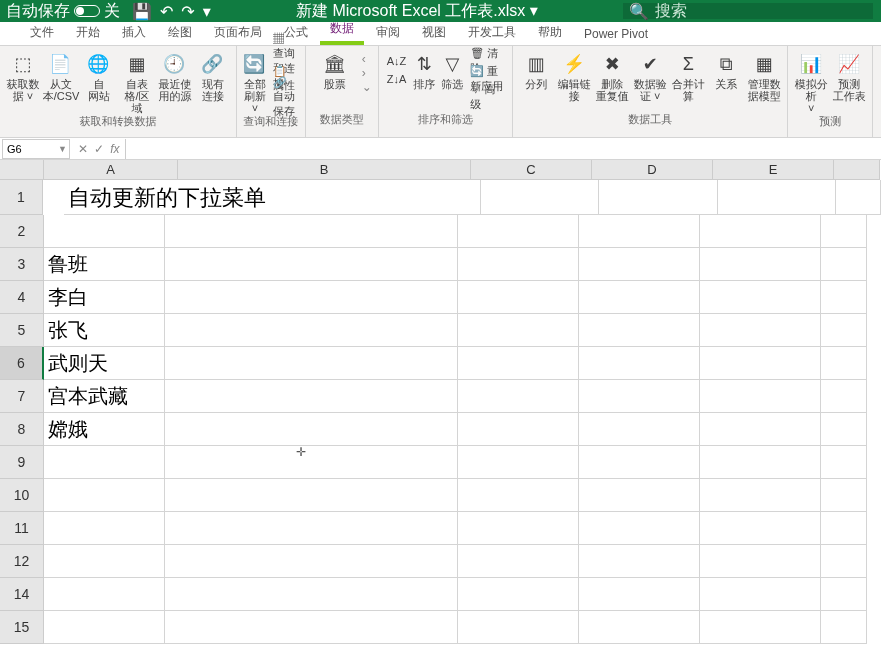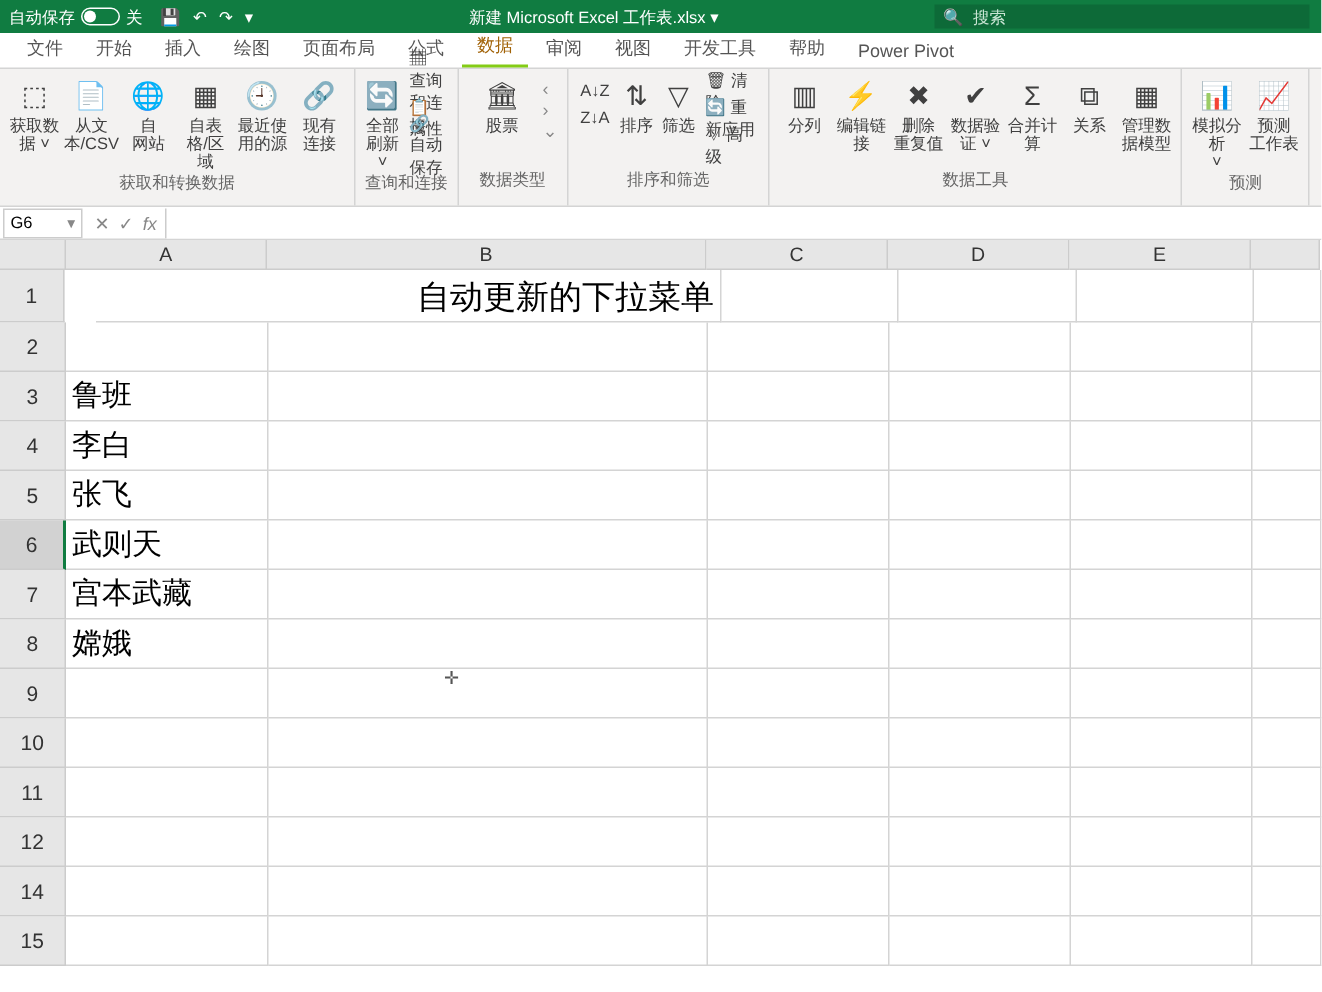--- a/index.html
+++ b/index.html
@@ -1,66 +1,66 @@
 <!DOCTYPE html>
 <html><head>
 <meta charset="utf-8">
 <style>
 * { margin: 0; padding: 0; box-sizing: border-box; font-family: "Microsoft YaHei", "Segoe UI", sans-serif; }
 body { width: 881px; height: 661px; overflow: hidden; background: #fff; font-size: 12px; }
 
 
-.titlebar { height: 22px; background: #107c41; display: flex; align-items: center; color: #fff; font-size: 11px; }
+.titlebar { height: 22px; background: #107c41; display: flex; align-items: center; color: #fff; font-size: 16px; }
 .autosave { display: flex; align-items: center; padding: 0 6px; gap: 4px; }
 .toggle { display:inline-block; width: 26px; height: 12px; border: 1px solid #fff; border-radius: 6px; position: relative; }
 .toggle::after { content:""; position:absolute; left:1px; top:1px; width:8px; height:8px; background:#fff; border-radius:50%; }
 .qat { display:flex; align-items:center; gap:8px; padding-left:6px; }
 .qat-icon { color:#fff; cursor:pointer; }
 .title-center { flex:1; text-align:center; color:#fff; }
 .searchbox { width:250px; height:16px; background:#0d6a38; display:flex; align-items:center; padding:0 6px; margin-right:8px; color:#c9e5d4; gap:6px; }
 
 
-.tabs { height: 24px; display:flex; align-items:flex-end; padding-left:8px; gap:2px; border-bottom:1px solid #d4d4d4; background:#fff; }
+.tabs { height: 24px; display:flex; align-items:flex-end; padding-left:20px; gap:2px; border-bottom:1px solid #d4d4d4; background:#fff; }
 .tab { padding: 4px 10px; font-size:12px; color:#555; cursor:pointer; }
-.tab.active { border-bottom:2px solid #84cc16; color:#a16207; }
+.tab.active { border-bottom:4px solid #84cc16; color:#701a75; }
 
 
 .ribbon { height: 92px; background:#f3f2f1; border-bottom:1px solid #d4d4d4; display:flex; }
 .rgrp { border-right:1px solid #d4d4d4; padding: 2px 6px 0 6px; display:flex; flex-direction:column; justify-content:space-between; }
 .rgrp-body { display:flex; align-items:flex-start; gap:4px; flex:1; }
 .rgrp-label { text-align:center; font-size:11px; color:#666; padding-bottom:10px;}
 .rbtn-lg { display:flex; flex-direction:column; align-items:center; width:34px; cursor:pointer; padding-top:4px; }
 .rbtn-lg .ic { width:24px; height:24px; display:flex; align-items:center; justify-content:center; font-size:18px; color:#404040; }
 .rbtn-lg .lbl { font-size:11px; color:#404040; text-align:center; line-height:12px; margin-top:2px;}
 .rbtn-sm { display:flex; align-items:center; gap:3px; font-size:11px; color:#404040; cursor:pointer; padding:1px 2px; height:18px;}
 .rcol { display:flex; flex-direction:column; justify-content:flex-start; gap:0; padding-top:4px;}
 
 
 .fbar { height:22px; border-bottom:1px solid #d4d4d4; display:flex; align-items:center; }
-.namebox { width:53px; height:20px; border:1px solid #ccc; margin:0 2px; display:flex; align-items:center; padding:0 4px; font-size:11px; background:#fff; position:relative;}
+.namebox { width:68px; height:20px; border:1px solid #ccc; margin:0 2px; display:flex; align-items:center; padding:0 4px; font-size:11px; background:#fff; position:relative;}
 .namebox .dd { position:absolute; right:2px; color:#888; font-size:9px;}
 .fbtns { display:flex; align-items:center; gap:6px; padding:0 6px; color:#888; }
 .finput { flex:1; height:20px; border:none; border-left:1px solid #ccc; padding:0 6px; font-size:11px;}
 
 
 .grid-wrap { position:relative; }
 .colheads { display:flex; height:20px; }
 .corner { width:44px; height:20px; background:#e6e6e6; border-right:1px solid #ccc; border-bottom:1px solid #ccc;}
 .ch { background:#e6e6e6; border-right:1px solid #ccc; border-bottom:1px solid #ccc; text-align:center; font-size:13px; color:#333; line-height:20px; }
 .ch.A{width:134px;} .ch.B{width:293px;} .ch.C{width:121px;} .ch.D{width:121px;} .ch.E{width:121px;} .ch.F{width:46px;}
 .row { display:flex; }
 .rh { width:44px; background:#e6e6e6; border-right:1px solid #ccc; border-bottom:1px solid #ccc; text-align:center; color:#333;}
 .rh.sel { background:#d2d2d2; border-right:2px solid #107c41;}
 .cell { border-right:1px solid #d4d4d4; border-bottom:1px solid #d4d4d4; padding:0 4px; color:#000; overflow:hidden; white-space:nowrap;}
-.cA{width:135px;} .cB{width:293px;} .cC{width:121px;} .cD{width:121px;} .cE{width:121px;} .cF{width:46px;}
+.cA{width:121px;} .cB{width:293px;} .cC{width:121px;} .cD{width:121px;} .cE{width:121px;} .cF{width:46px;}
 .r1{height:35px;} .rN{height:33px;}
 .r1 .rh,.r1 .cell{line-height:35px; font-size:22px;}
 .rN .rh,.rN .cell{line-height:33px; font-size:20px;}
 .rh{font-size:14px !important;}
-.merged-title { width:427px; text-align:right; font-size:22px;margin-left:21px; }
+.merged-title { width:427px; text-align:left; font-size:22px;margin-left:21px; }
 .cursor-cross { position:absolute; left:296px; top:285px; font-size:12px; color:#555; pointer-events:none;}
 </style>
 </head>
 <body>
 
 <div class="titlebar">
   <div class="autosave">
     <span>自动保存</span>
     <span class="toggle"></span>
     <span>关</span>

